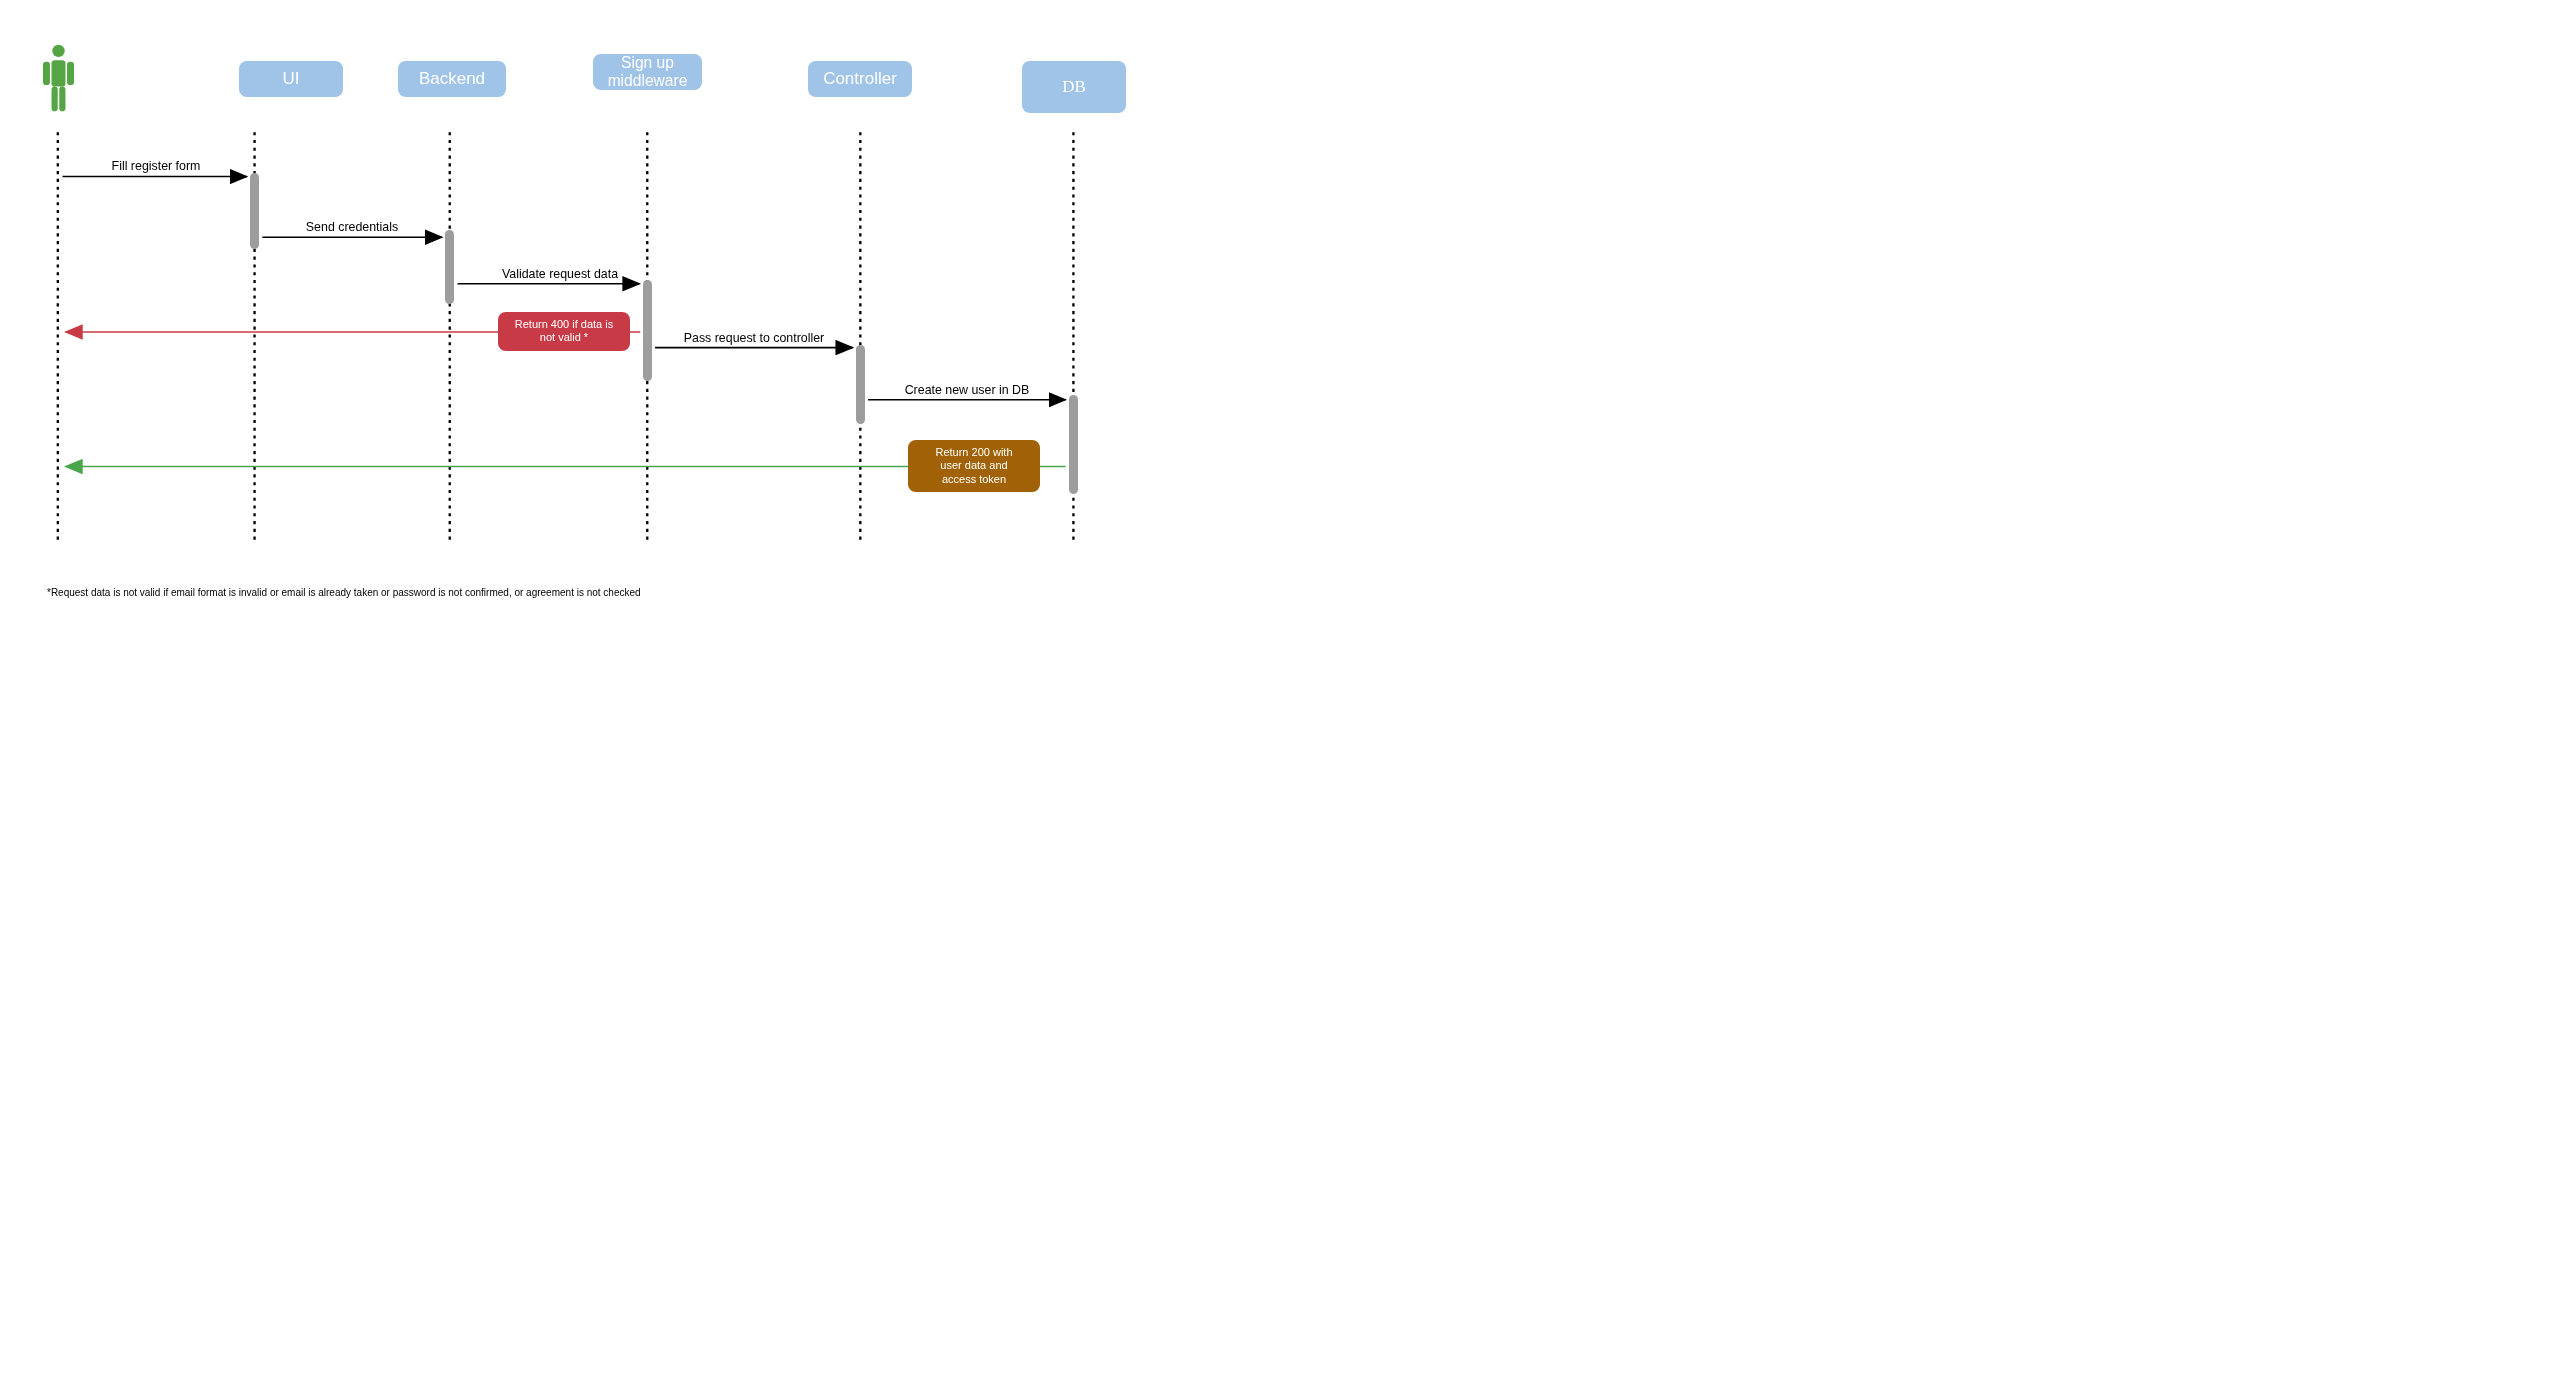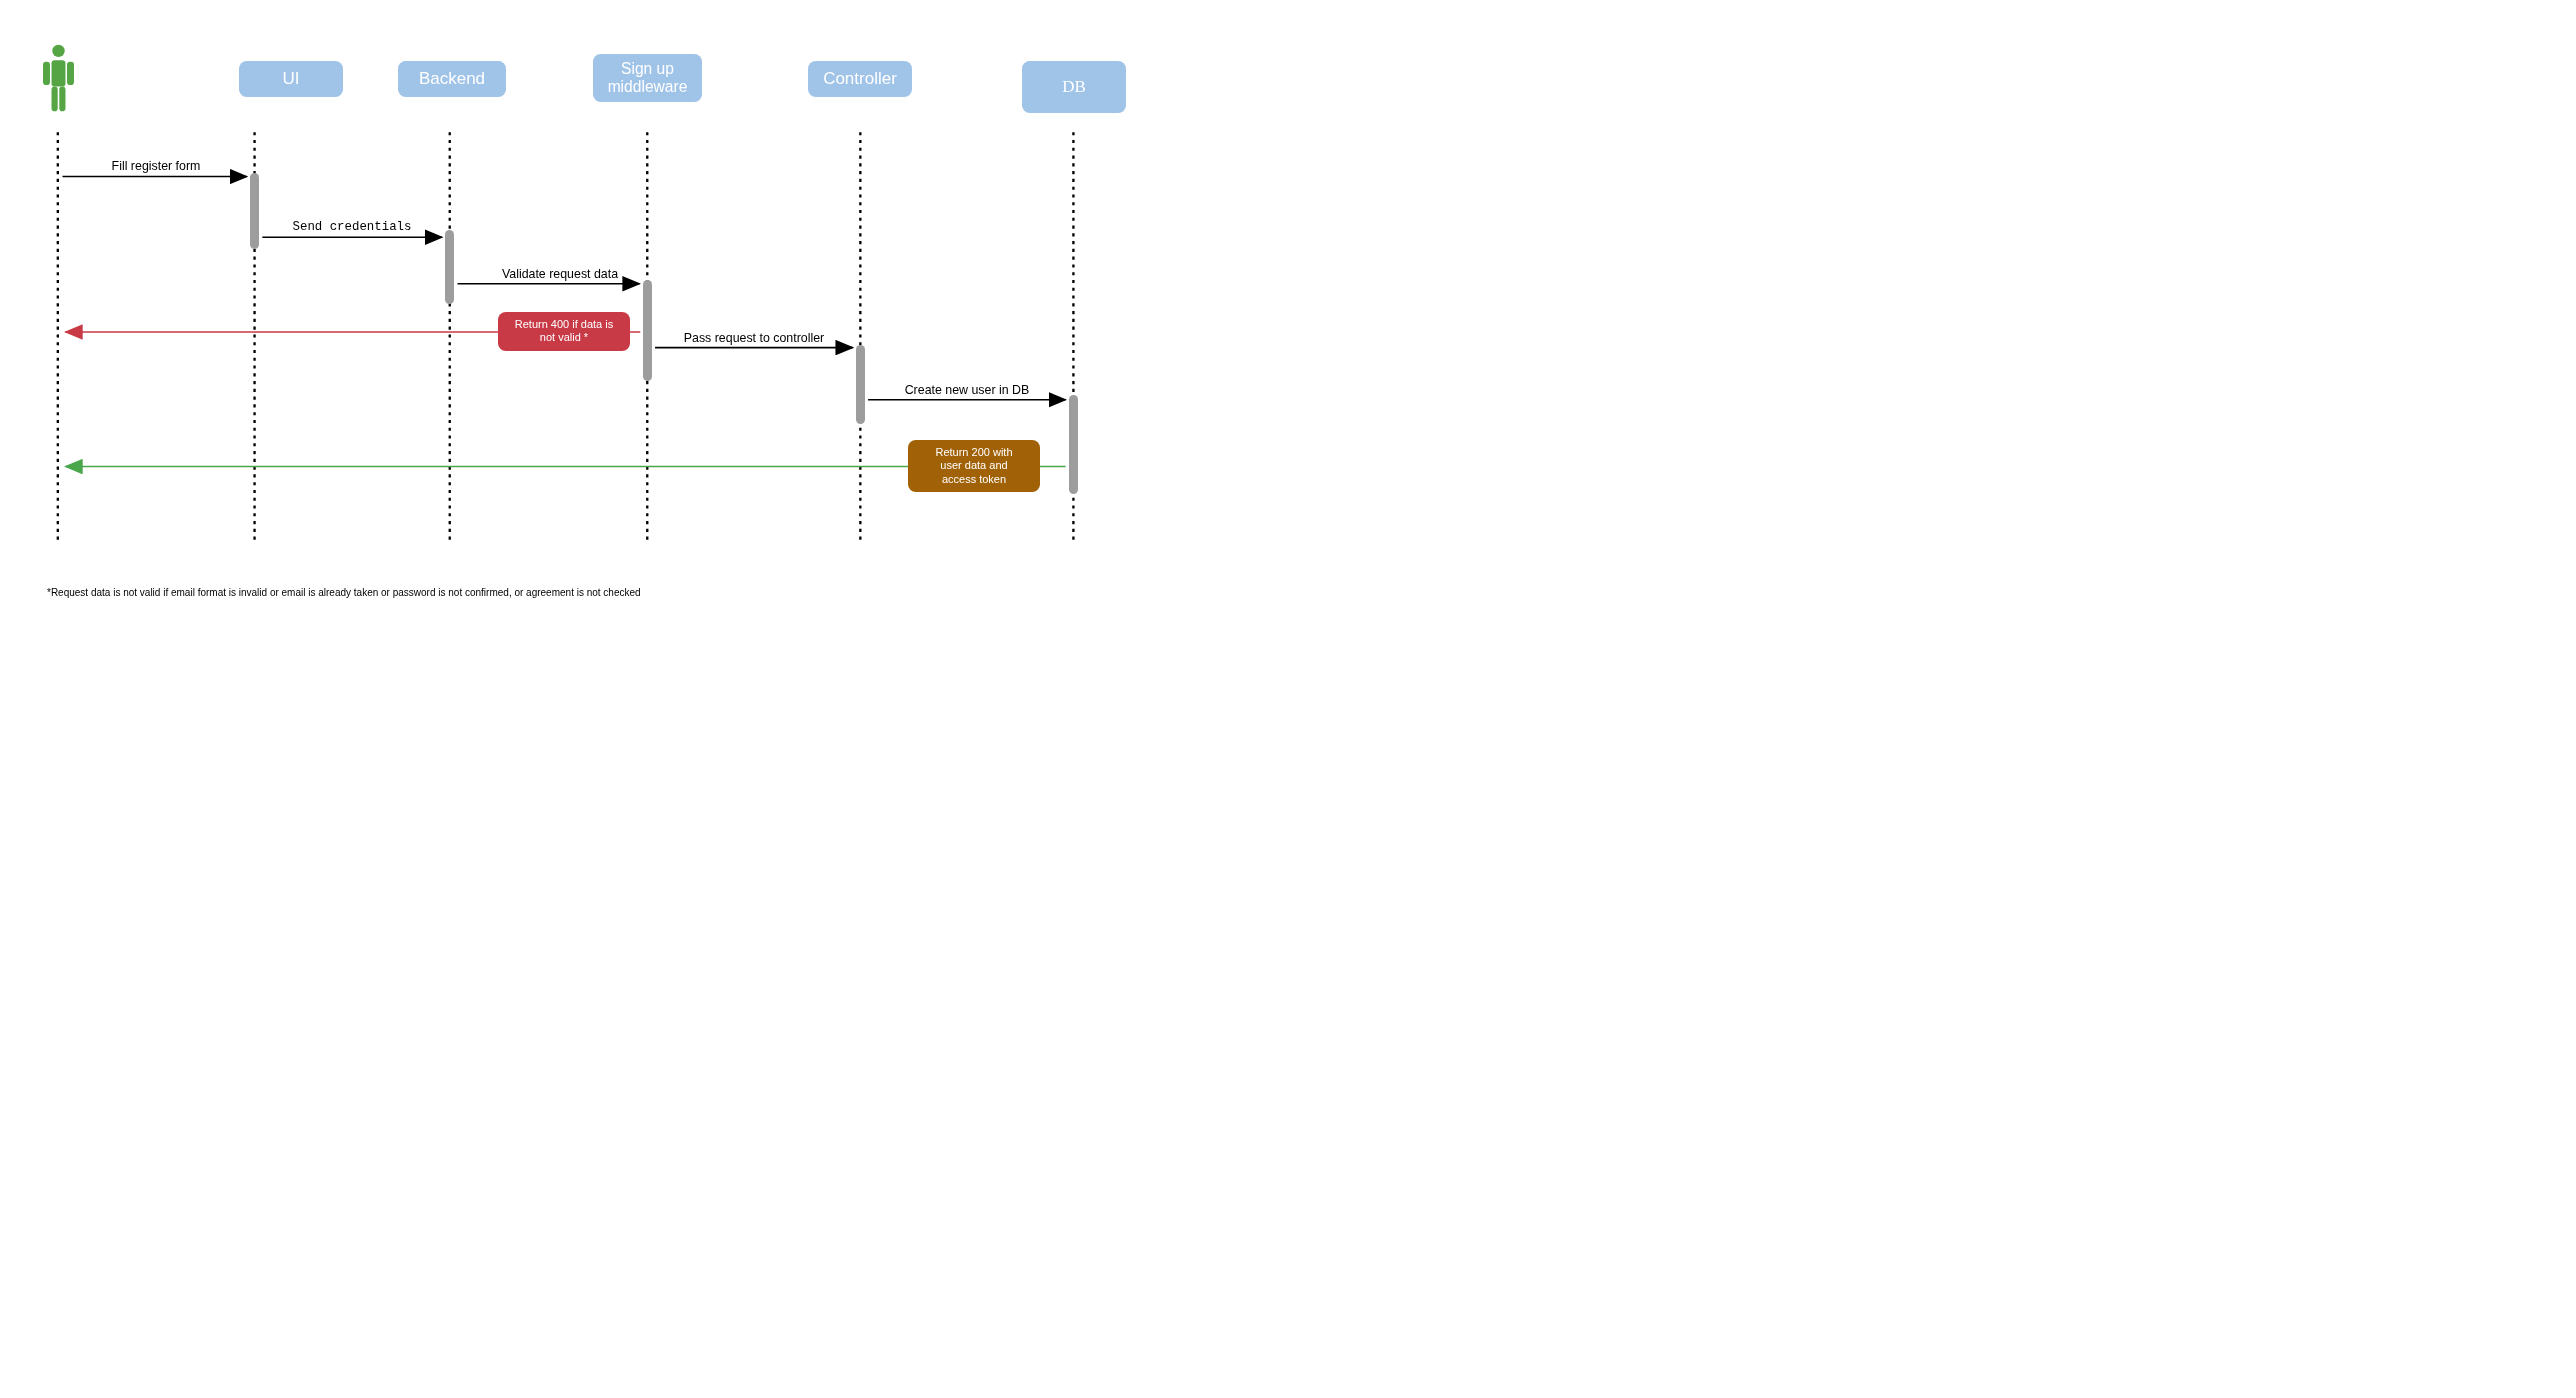--- a/index.html
+++ b/index.html
@@ -127,39 +127,39 @@
       <rect x="21" y="56" width="8" height="32" rx="4" fill="#55a545"></rect>
     </svg>
   </div>
 
   <div class="participant" style="left:202px; top:61px; width:104px; height:36px;margin-left:37px;">
     <span>UI</span>
   </div>
   <div class="participant" style="left:398px; top:61px; width:108px; height:36px;">
     <span>Backend</span>
   </div>
-  <div class="participant" style="left:593px; top:54px; width:109px; height:48px; font-size:15.6px;">
+  <div class="participant" style="left:593px; top:54px; width:109px; height:36px; font-size:15.6px;">
     <span style="white-space:pre-line;">Sign up
 middleware</span>
   </div>
   <div class="participant" style="left:808px; top:61px; width:104px; height:36px;">
     <span>Controller</span>
   </div>
   <div class="participant" style="left:1022px; top:61px; width:104px; height:52px;font-family:Liberation Serif, serif;">
     <span>DB</span>
   </div>
 
   <div class="activation" style="left:250px;  top:173px; height:76px;"></div>
   <div class="activation" style="left:445px;  top:230px; height:74px;"></div>
   <div class="activation" style="left:643px;  top:280px; height:101px;"></div>
   <div class="activation" style="left:856px; top:345px; height:79px;"></div>
   <div class="activation" style="left:1069px; top:395px; height:99px;"></div>
 
   <div class="msg-label" style="left:156px; top:159px;">Fill register form</div>
-  <div class="msg-label" style="left:352px; top:220px;font-family:Liberation Mono, monospace;">Send credentials</div>
+  <div class="msg-label" style="left:352px; top:220px;">Send credentials</div>
   <div class="msg-label" style="left:560px; top:267px;">Validate request data</div>
   <div class="msg-label" style="left:754px; top:331px;">Pass request to controller</div>
   <div class="msg-label" style="left:967px; top:383px;">Create new user in DB</div>
 
   <div class="pill" style="left:498px; top:312px; width:132px; background:#c83a45; white-space:pre-line;">Return 400 if data is
 not valid *</div>
 
   <div class="pill" style="left:908px; top:440px; width:132px; background:#a16207; white-space:pre-line;">Return 200 with
 user data and
 access token</div>

